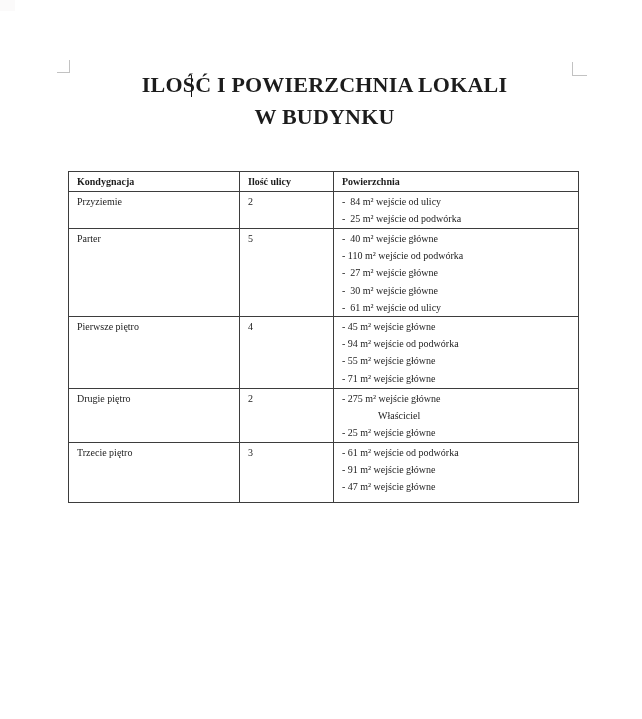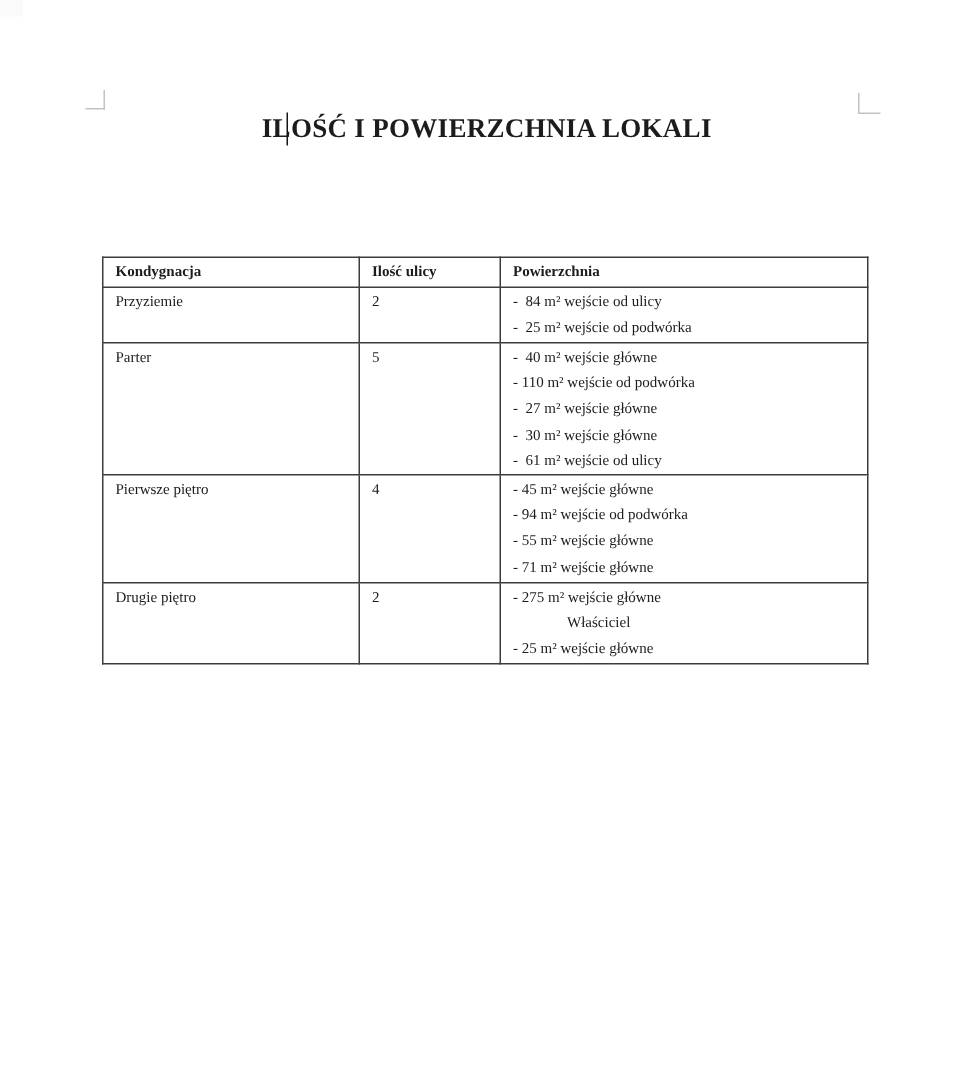--- a/index.html
+++ b/index.html
@@ -42,21 +42,21 @@
     width: 1px; height: 22px;
     background: #141414;
   }
   .doc-title, .doc-subtitle {
     position: absolute;
     left: 68px;
     width: 513px;
     margin: 0;
     text-align: center;
     font-weight: bold;
-    font-size: 18px;
+    font-size: 22px;
     line-height: 22px;
     letter-spacing: 0.2px;
   }
   .doc-title { top: 74px; }
   .doc-subtitle { top: 106px; }
   table.doc-table {
     position: absolute;
     left: 68px; top: 171px;
     width: 510px;
     border-collapse: collapse;
@@ -97,20 +97,21 @@
 
   <div class="corner-artifact"></div>
 
   <div class="margin-mark-left"></div>
   <div class="margin-mark-right"></div>
 
   <div class="text-cursor"></div>
 
   <p class="doc-title">ILOŚĆ I POWIERZCHNIA LOKALI</p>
 
+  <p class="doc-subtitle">W BUDYNKU</p>
 
   <table class="doc-table">
     <colgroup>
       <col class="c1">
         <col class="c2">
         <col class="c3">
     </colgroup>
     <thead>
       <tr>
         <th>Kondygnacja</th>
@@ -150,16 +151,25 @@
         </tr>
         <tr class="r-drugie">
           <td>Drugie piętro</td>
           <td>2</td>
           <td>
             <div class="pow-line">- 275 m² wejście główne</div>
             <div class="pow-line indent">Właściciel</div>
             <div class="pow-line">- 25 m² wejście główne</div>
           </td>
         </tr>
+        <tr class="r-trzecie">
+          <td>Trzecie piętro</td>
+          <td>3</td>
+          <td>
+            <div class="pow-line">- 61 m² wejście od podwórka</div>
+            <div class="pow-line">- 91 m² wejście główne</div>
+            <div class="pow-line">- 47 m² wejście główne</div>
+          </td>
+        </tr>
       </tbody>
   </table>
 
 </div>
 
 </body></html>

